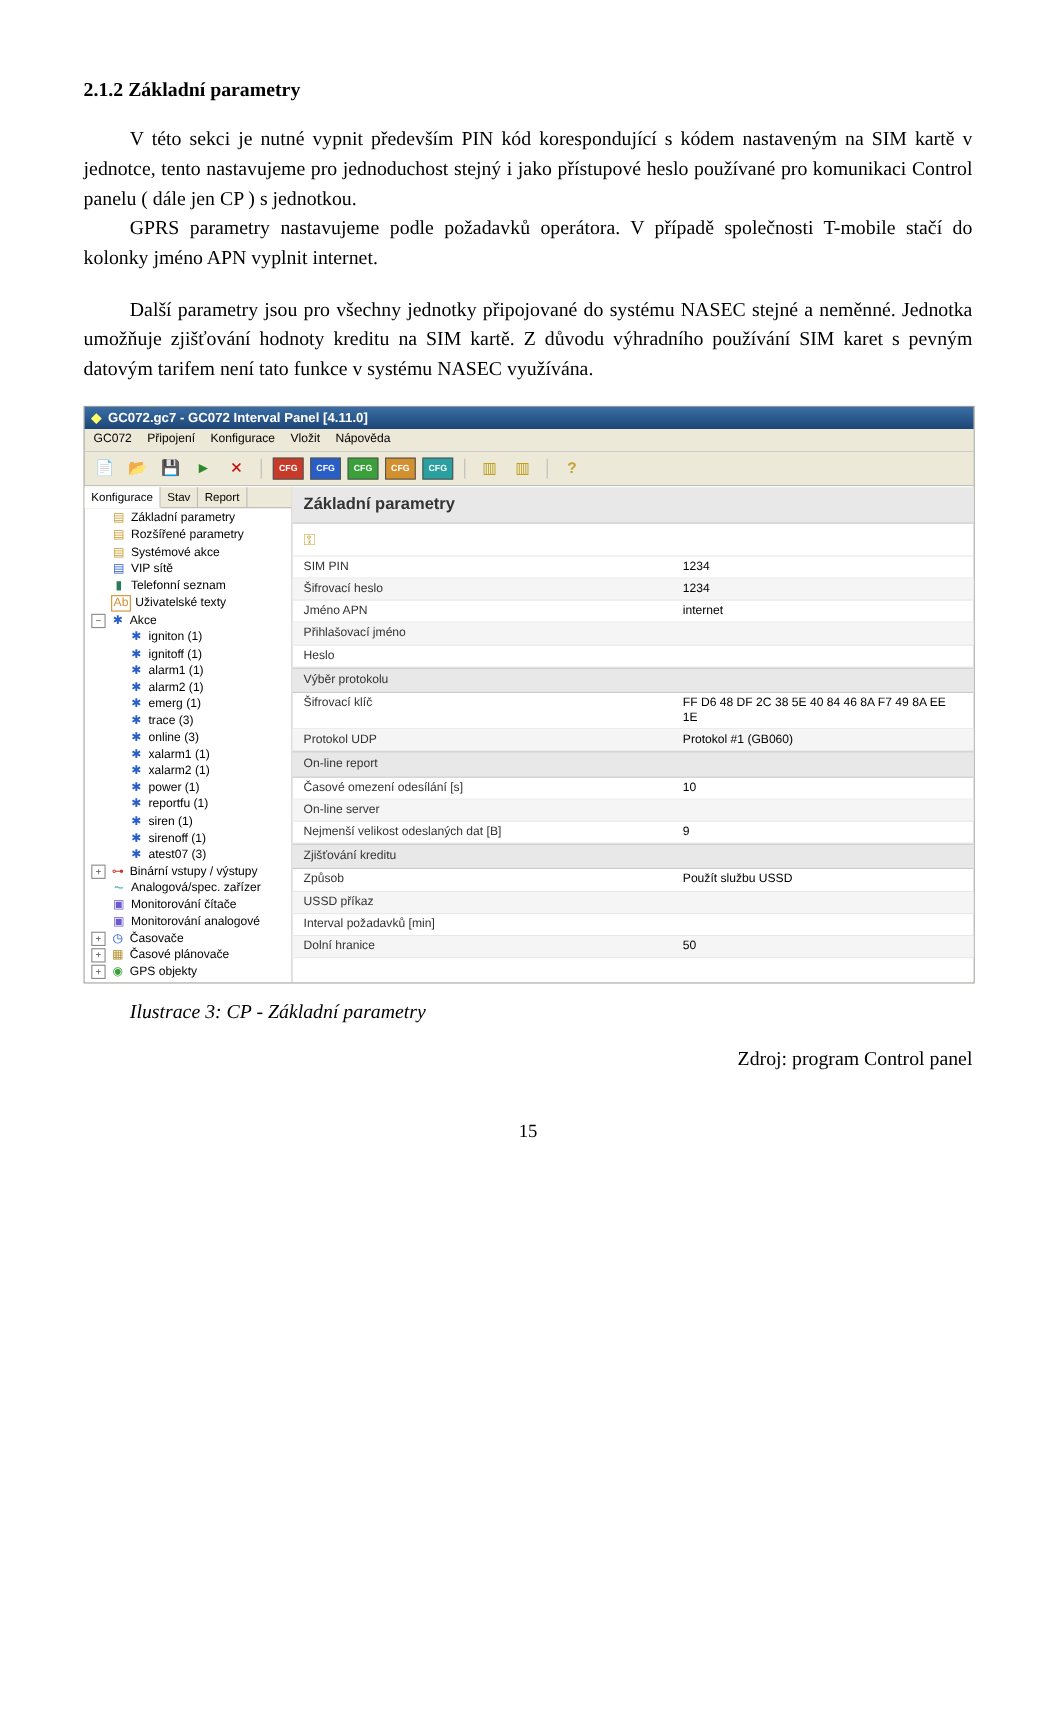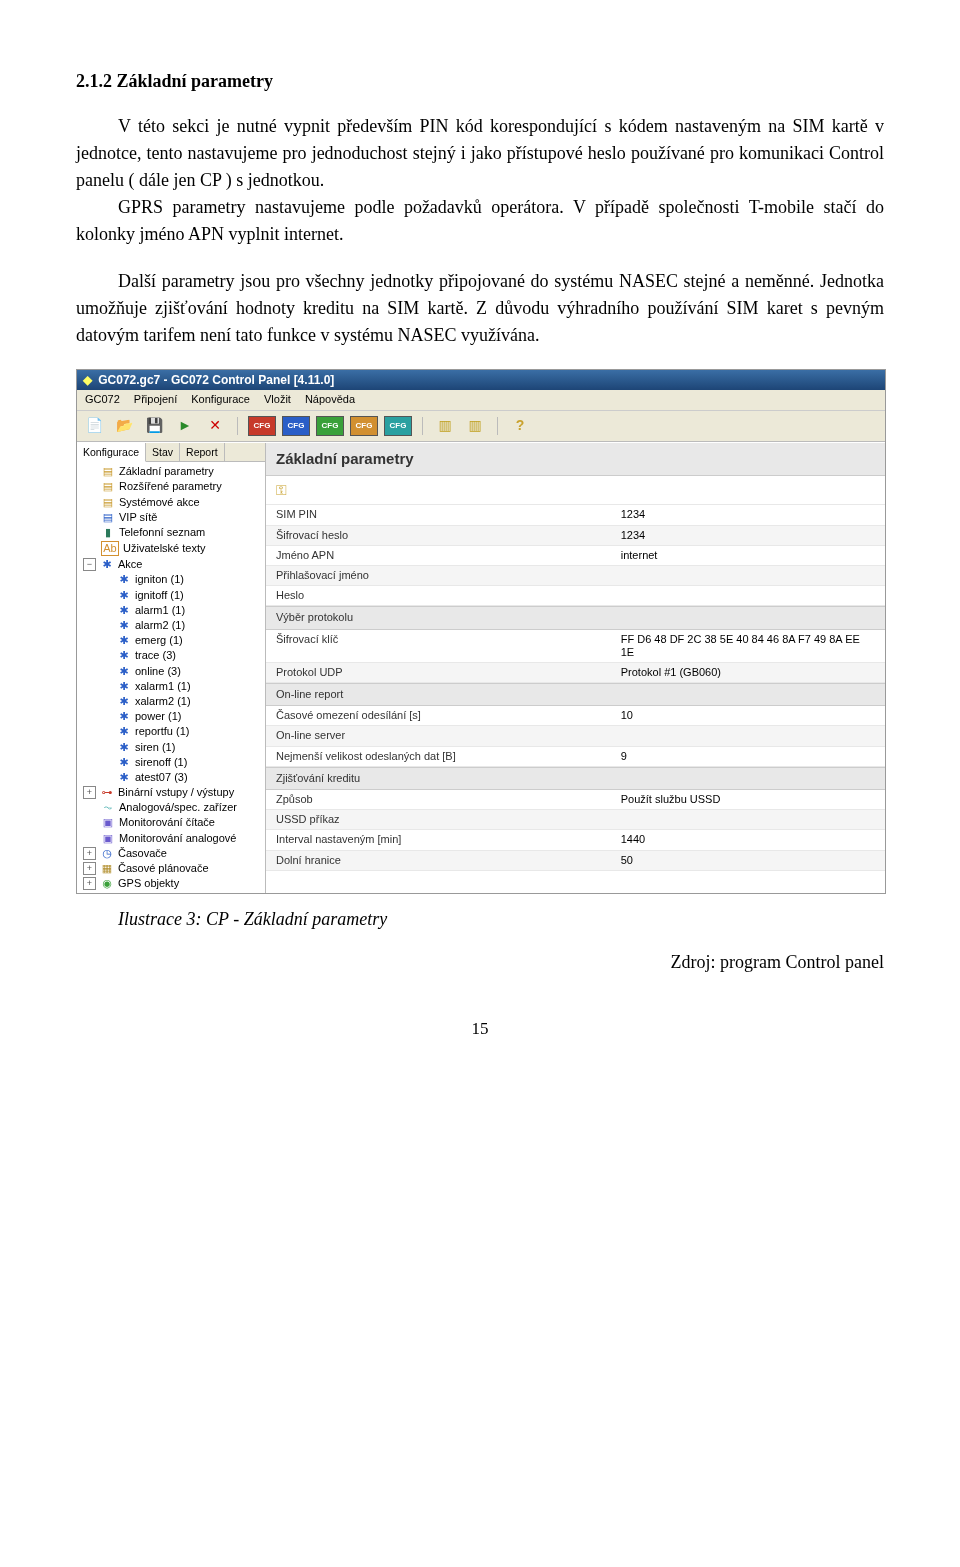--- a/index.html
+++ b/index.html
@@ -193,21 +193,21 @@
   </span>
 </p>
 
 <p class="para" style="text-indent:42px;margin-top:-14px;">GPRS parametry nastavujeme podle požadavků operátora. V případě společnosti T-mobile stačí do kolonky jméno APN vyplnit internet.</p>
 
 <p class="para indent">Další parametry jsou pro všechny jednotky připojované do systému NASEC stejné a neměnné. Jednotka umožňuje zjišťování hodnoty kreditu na SIM kartě. Z důvodu výhradního používání SIM karet s pevným datovým tarifem není tato funkce v systému NASEC využívána.</p>
 
 <div class="screenshot-wrap">
   <div class="titlebar">
     <span class="app-icon">◆</span>
-    <span>GC072.gc7 - GC072 Control Panel [4.11.0]</span>
+    <span>GC072.gc7 - GC072 Interval Panel [4.11.0]</span>
   </div>
   <div class="menubar">
     <span>GC072</span>
     <span>Připojení</span>
     <span>Konfigurace</span>
     <span>Vložit</span>
     <span>Nápověda</span>
   </div>
   <div class="toolbar">
     <div class="tool-btn">
@@ -422,22 +422,21 @@
       <div class="group-header">Zjišťování kreditu</div>
       <div class="form-row">
           <div class="form-label">Způsob</div>
           <div class="form-value">Použít službu USSD</div>
         </div>
       <div class="form-row alt">
           <div class="form-label">USSD příkaz</div>
           <div class="form-value"></div>
         </div>
       <div class="form-row">
-          <div class="form-label">Interval nastaveným [min]</div>
-          <div class="form-value">1440</div>
+          <div class="form-label">Interval požadavků [min]</div>
         </div>
       <div class="form-row alt">
           <div class="form-label">Dolní hranice</div>
           <div class="form-value">50</div>
         </div>
     </div>
   </div>
 </div>
 
 <div class="caption">Ilustrace 3: CP - Základní parametry</div>

